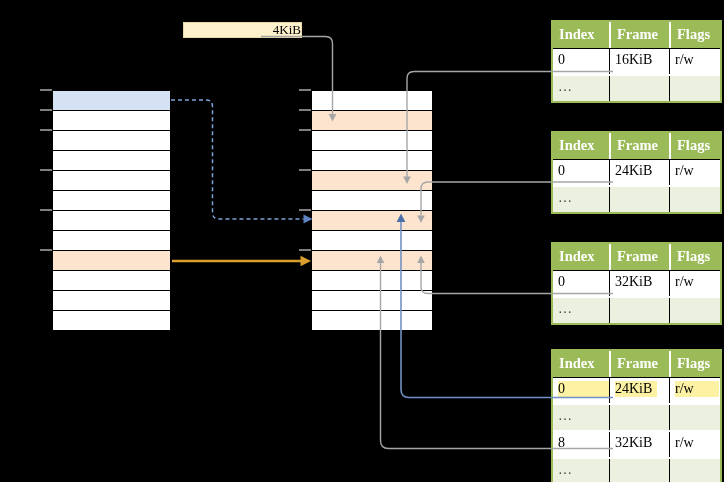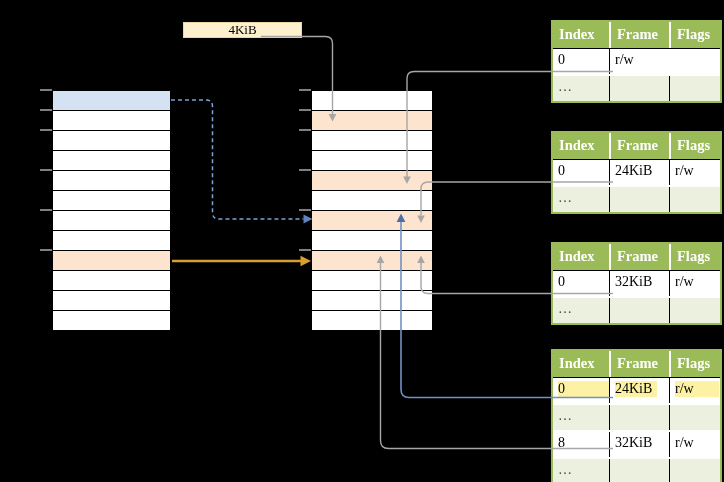--- a/index.html
+++ b/index.html
@@ -1,21 +1,21 @@
 <!DOCTYPE html>
 <html><head>
 <meta charset="utf-8">
 <style>
   html,body{margin:0;padding:0;background:#000;}
   #canvas{position:relative;width:724px;height:482px;background:#000;overflow:hidden;
           font-family:"Liberation Serif",serif;}
 
   
   .frame-label{position:absolute;left:183px;top:22px;width:117px;height:14px;
-    background:#fdf0cd;border:1px solid #e9d9a9;text-align:center;
+    background:#fdf0cd;border:1px solid #e9d9a9;text-align:right;
     font-size:13px;line-height:14px;color:#000;}
 
   
   .mem{position:absolute;top:90px;background:#fff;border:1px solid #000;box-sizing:content-box;}
   .vmem{left:52px;width:117px;}
   .pmem{left:311px;width:120px;}
   .mem-row{height:19px;border-bottom:1px solid #000;}
   .mem-row:last-child{border-bottom:none;}
   .mem-row.blue{background:#d5e2f4;}
   .mem-row.peach{background:#fde4cf;}
@@ -98,20 +98,21 @@
     </div>
 
   <div class="pt pt1">
       <div class="pt-row pt-head">
         <div class="pt-hcell">Index</div>
         <div class="pt-hcell">Frame</div>
         <div class="pt-hcell">Flags</div>
       </div>
       <div class="pt-row pt-body">
         <div class="pt-cell">0</div>
+        <div class="pt-cell">16KiB</div>
         <div class="pt-cell">r/w</div>
       </div>
       <div class="pt-row pt-body shaded">
         <div class="pt-cell">…</div>
         <div class="pt-cell"></div>
         <div class="pt-cell"></div>
       </div>
     </div>
   <div class="pt pt2">
       <div class="pt-row pt-head">

